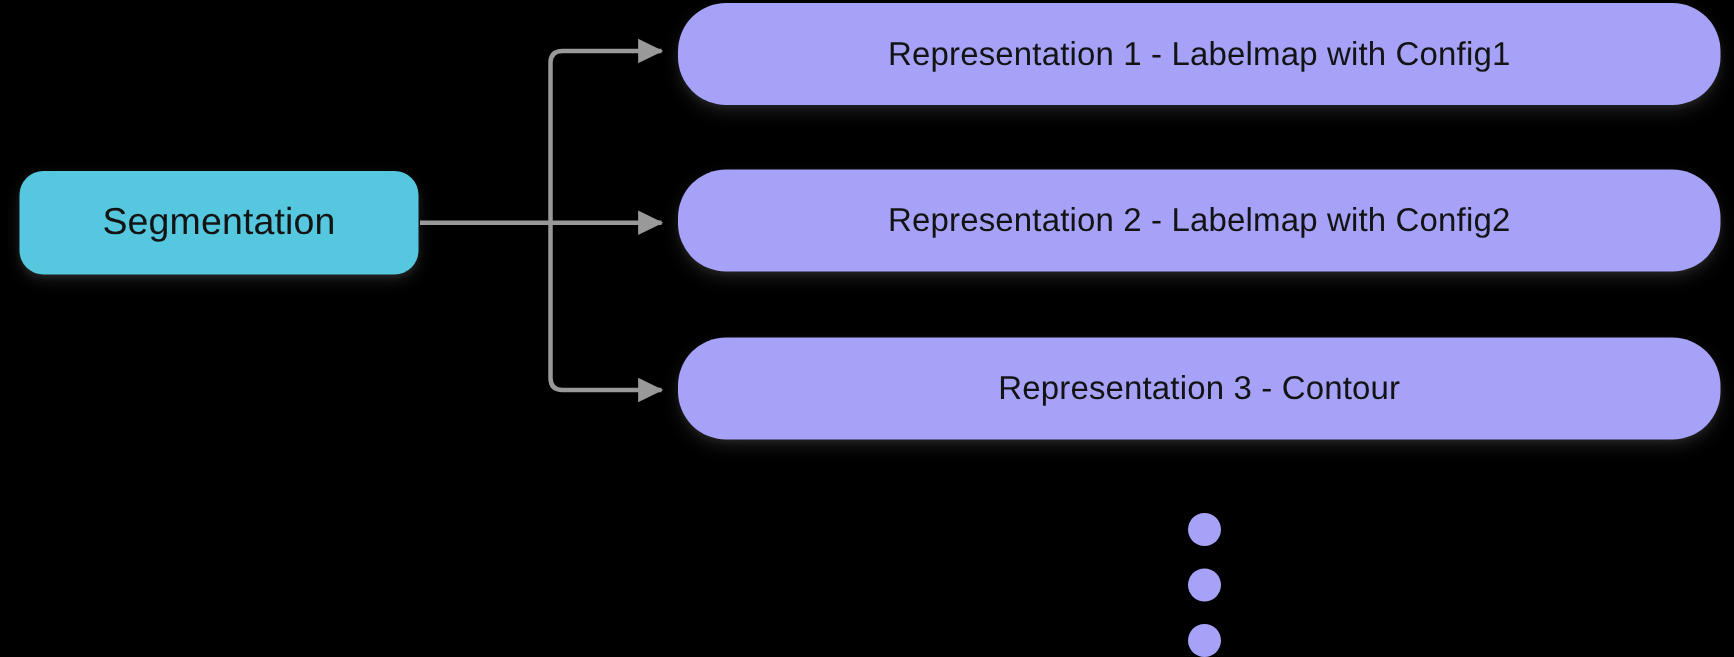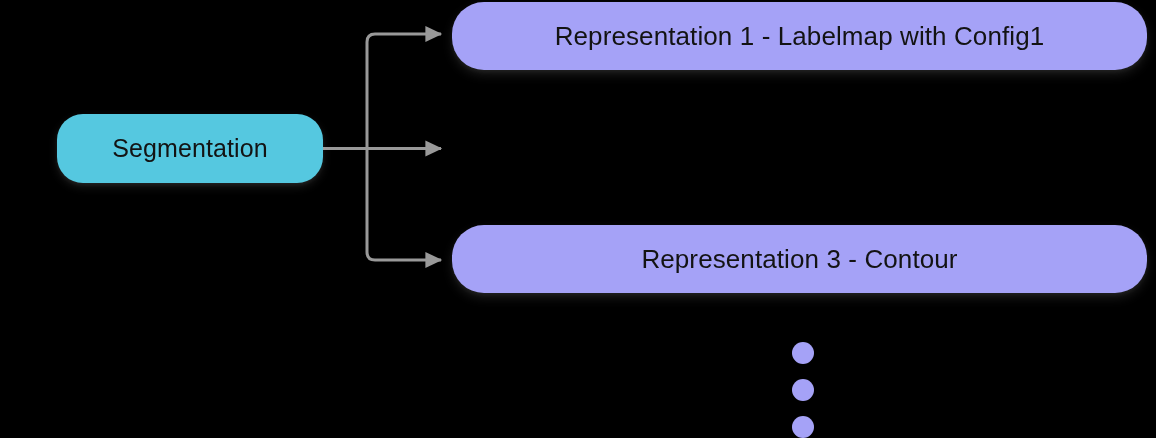--- a/index.html
+++ b/index.html
@@ -28,33 +28,32 @@
     letter-spacing: 0.1px;
     white-space: nowrap;
     user-select: none;
   }
   .node-segmentation {
     left: 13px;
     top: 114px;
     width: 266px;
     height: 69px;
     background: #55c8e0;
-    border-radius: 26px;
+    border-radius: 16px;
     font-size: 25px;
     box-shadow: 0 4px 10px rgba(255,255,255,0.10),
                 0 2px 4px rgba(255,255,255,0.06);
-    margin-left: 44px;
   }
   .node-representation {
     left: 452px;
     width: 695px;
     height: 68px;
     background: #a5a2f7;
     border-radius: 32px;
-    font-size: 26px;
+    font-size: 22px;
     box-shadow: 0 5px 11px rgba(255,255,255,0.10),
                 0 2px 5px rgba(255,255,255,0.06);
   }
   .rep-1 { top: 2px; }
   .rep-2 { top: 113px; }
   .rep-3 { top: 225px; justify-content: center; }
 
   #connectors {
     position: absolute;
     left: 0;
@@ -104,20 +103,23 @@
   </svg>
 
   <div class="node node-segmentation">
     <span>Segmentation</span>
   </div>
 
   <div class="node node-representation rep-1">
     <span>Representation 1 - Labelmap with Config1</span>
   </div>
 
+  <div class="node node-representation rep-2">
+    <span>Representation 2 - Labelmap with Config2</span>
+  </div>
 
   <div class="node node-representation rep-3">
     <span>Representation 3 - Contour</span>
   </div>
 
   <div class="ellipsis-dots">
     <span class="dot"></span>
     <span class="dot"></span>
     <span class="dot"></span>
   </div>

